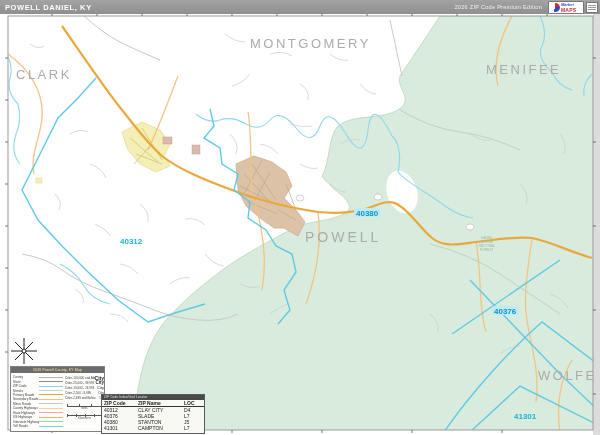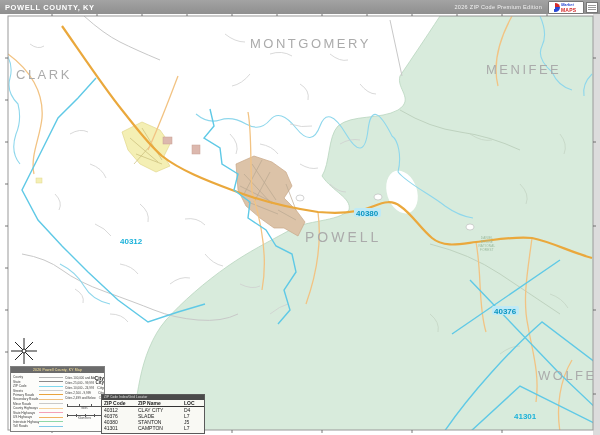--- a/index.html
+++ b/index.html
@@ -97,21 +97,21 @@
   .zt-row{display:flex;height:6.2px;align-items:center;padding:0 2px;}
   .zt-row.head{font-weight:bold;border-bottom:0.8px solid #333;}
   .zt-c1{flex:0 0 34px;}
   .zt-c2{flex:0 0 46px;}
   .zt-c3{flex:1 1 auto;}
 </style>
 </head>
 <body>
 
 <div class="titlebar">
-  <span class="t-left">POWELL COUNTY, KY</span>
+  <span class="t-left">POWELL DANIEL, KY</span>
   <span class="t-spacer"></span>
   <span class="t-edition">2026 ZIP Code Premium Edition</span>
   <span class="logo-box">
     <span class="logo-swoosh"></span>
     <span class="logo-top">Market</span>
     <span class="logo-bottom">MAPS</span>
   </span>
   <span class="logo-side">
       <i></i>
       <i></i>

